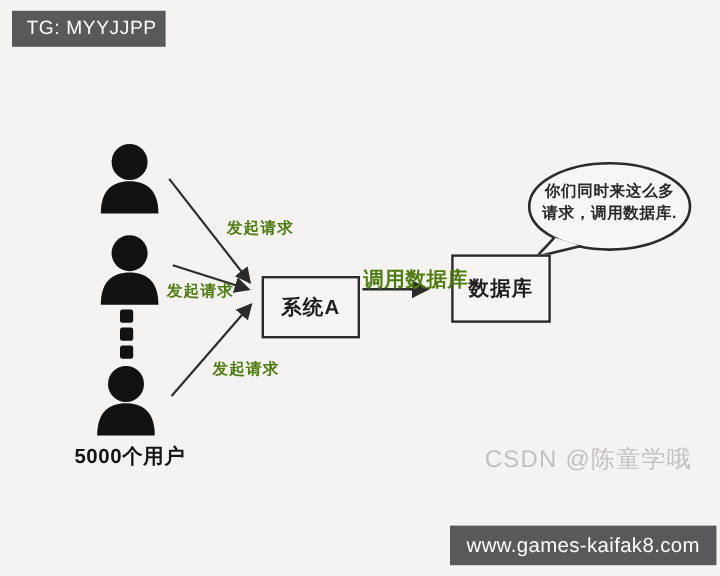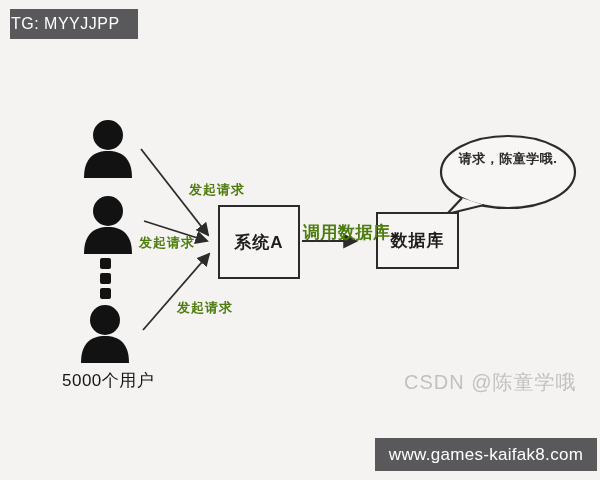--- a/index.html
+++ b/index.html
@@ -12,54 +12,54 @@
   .abs { position: absolute; }
 
   
   .badge {
     background: #59595b; color: #fefefe;
     display: flex; align-items: center;
     box-sizing: border-box;
   }
   .badge.top {
     left: 10px; top: 9px; width: 128px; height: 30px;
-    padding-left: 1px; font-size: 16px; letter-spacing: 0.5px;
+    padding-left: 12px; font-size: 16px; letter-spacing: 0.5px;
   }
   .badge.bottom {
     left: 375px; top: 438px; width: 222px; height: 33px;
     justify-content: center; font-size: 17px; letter-spacing: 0.3px;
   }
 
   
   svg.diagram { left: 0; top: 0; width: 600px; height: 480px; position: absolute; }
 
   
   .node {
     position: absolute; box-sizing: border-box;
     border: 2px solid #2b2b2b; background: #f6f5f3;
     display: flex; align-items: center; justify-content: center;
     font-weight: bold; font-size: 17px; color: #1d1d1d;
     letter-spacing: 1px;
   }
-  .node.system   { left: 218px; top: 205px; width: 82px; height: 74px; }
+  .node.system   { left: 218px; top: 230px; width: 82px; height: 52px; }
   .node.database { left: 364px; top: 212px; width: 83px; height: 57px; margin-left: 12px; }
 
   
   .edge-label {
     position: absolute; font-weight: bold; color: #4d7c0f;
     font-size: 13px; letter-spacing: 1px; white-space: nowrap;
   }
   .edge-label.l1 { left: 189px; top: 181px; }
   .edge-label.l2 { left: 139px; top: 234px; }
   .edge-label.l3 { left: 177px; top: 299px; }
   .edge-label.call { left: 303px; top: 221px; font-size: 17px; letter-spacing: 0.5px; }
 
   .users-label {
     position: absolute; left: 62px; top: 369px; width: 92px;
-    text-align: center; font-weight: normal; font-size: 17px; color: #141414;
+    text-align: center; font-weight: bold; font-size: 17px; color: #141414;
     letter-spacing: 0.5px; white-space: nowrap;
   }
 
   
   .bubble-text {
     position: absolute; left: 446px; top: 149px; width: 124px;
     text-align: center; font-weight: bold; font-size: 13px;
     line-height: 19px; color: #2a2a2a; letter-spacing: 0.5px;
   }
 
@@ -113,19 +113,20 @@
 </div>
 
 <div class="edge-label l1">发起请求</div>
 <div class="edge-label l2">发起请求</div>
 <div class="edge-label l3">发起请求</div>
 <div class="edge-label call">调用数据库</div>
 
 <div class="users-label">5000个用户</div>
 
 <div class="bubble-text">
-  <div>请求，陈童学哦.</div>
+  <div>你们同时来这么多</div>
+  <div>请求，调用数据库.</div>
 </div>
 
 <div class="watermark">CSDN @陈童学哦</div>
 
 <div class="abs badge top">TG: MYYJJPP</div>
 <div class="abs badge bottom">www.games-kaifak8.com</div>
 
 </body></html>

